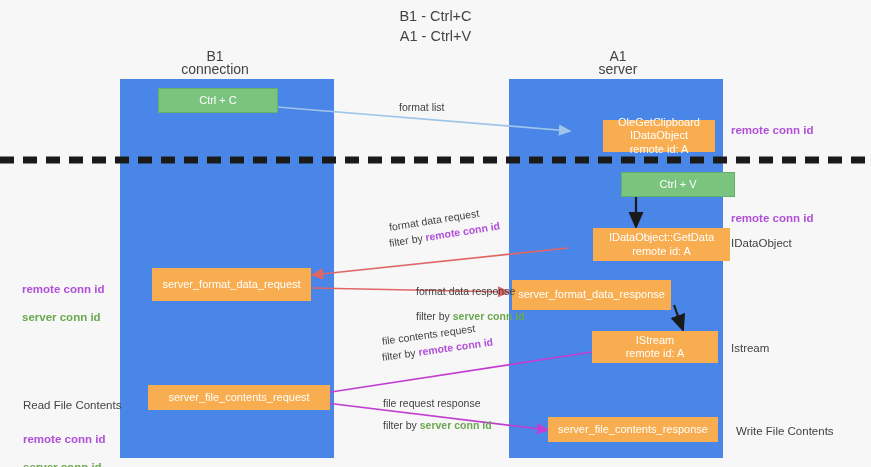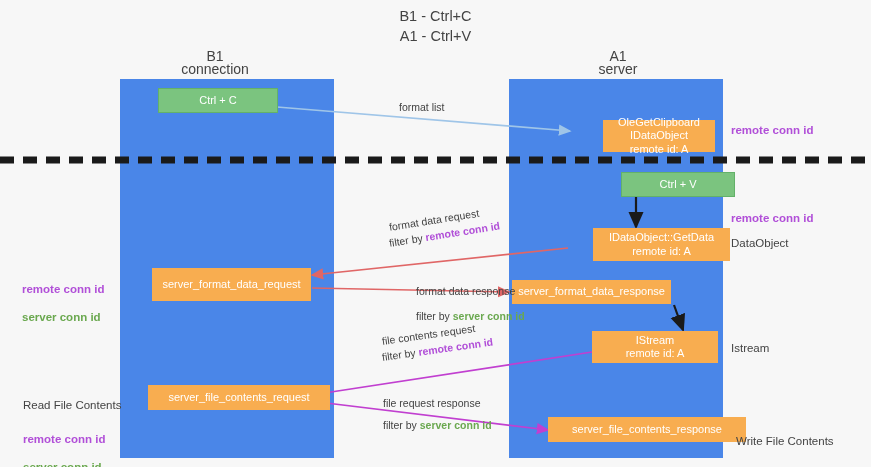--- a/index.html
+++ b/index.html
@@ -138,28 +138,28 @@
 <div class="abs box orange" style="left:571px; top:120px; width:112px; height:32px;margin-left:32px;">OleGetClipboard IDataObject
 remote id: A</div>
 
 <div class="abs box green" style="left:573px; top:172px; width:114px; height:25px;margin-left:48px;">Ctrl + V</div>
 
 <div class="abs box orange" style="left:568px; top:228px; width:137px; height:33px;margin-left:25px;">IDataObject::GetData
 remote id: A</div>
 
 <div class="abs box orange" style="left:152px; top:268px; width:159px; height:33px;">server_format_data_request</div>
 
-<div class="abs box orange" style="left:512px; top:280px; width:159px; height:24px;">server_format_data_response</div>
+<div class="abs box orange" style="left:512px; top:280px; width:159px; height:30px;">server_format_data_response</div>
 
 <div class="abs box orange" style="left:592px; top:331px; width:126px; height:32px;">IStream
 remote id: A</div>
 
 <div class="abs box orange" style="left:148px; top:385px; width:182px; height:25px;">server_file_contents_request</div>
 
-<div class="abs box orange" style="left:548px; top:417px; width:198px; height:25px;">server_file_contents_response</div>
+<div class="abs box orange" style="left:548px; top:417px; width:170px; height:25px;">server_file_contents_response</div>
 
 <div class="abs edge-label" style="left:399px; top:100px;">format list</div>
 
 <div class="abs" style="left:388px; top:220px;">
   <div class="edge-label rot-up">format data request</div>
   <div class="edge-label rot-up" style="margin-top:2px;"><span>filter by </span><span class="hl-m">remote conn id</span></div>
 </div>
 
 <div class="abs" style="left:382px; top:284px;margin-left:34px;">
   <div class="edge-label">format data response</div>
@@ -173,25 +173,25 @@
 
 <div class="abs" style="left:383px; top:396px;">
   <div class="edge-label">file request response</div>
   <div class="edge-label" style="margin-top:8px;"><span>filter by </span><span class="hl-g">server conn id</span></div>
 </div>
 
 <div class="abs note magenta" style="left:731px; top:123px;">remote conn id</div>
 
 <div class="abs note magenta" style="left:731px; top:211px;">remote conn id</div>
 
-<div class="abs note plain" style="left:731px; top:236px;">DataObject</div>
+<div class="abs note plain" style="left:731px; top:236px;">IDataObject</div>
 
 <div class="abs note plain" style="left:731px; top:341px;">Istream</div>
 
-<div class="abs note plain" style="left:736px; top:424px;margin-top:10px;">Write File Contents</div>
+<div class="abs note plain" style="left:736px; top:424px;">Write File Contents</div>
 
 <div class="abs note dual" style="left:22px; top:268px;">
   <span class="m">remote conn id</span>
   <span class="g">server conn id</span>
 </div>
 
 <div class="abs note dual stack" style="left:23px; top:384px;">
   <span class="p">Read File Contents</span>
   <span class="m">remote conn id</span>
   <span class="g">server conn id</span>

